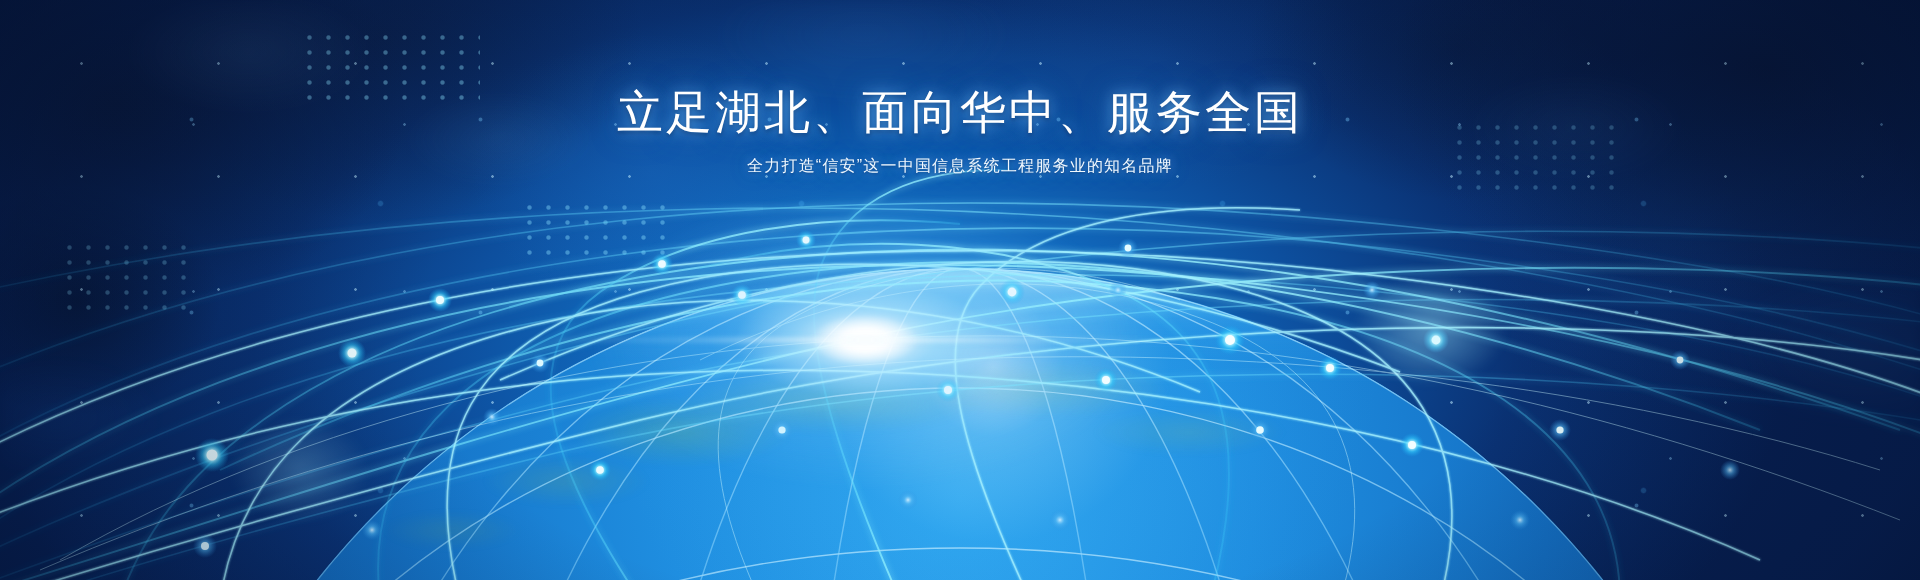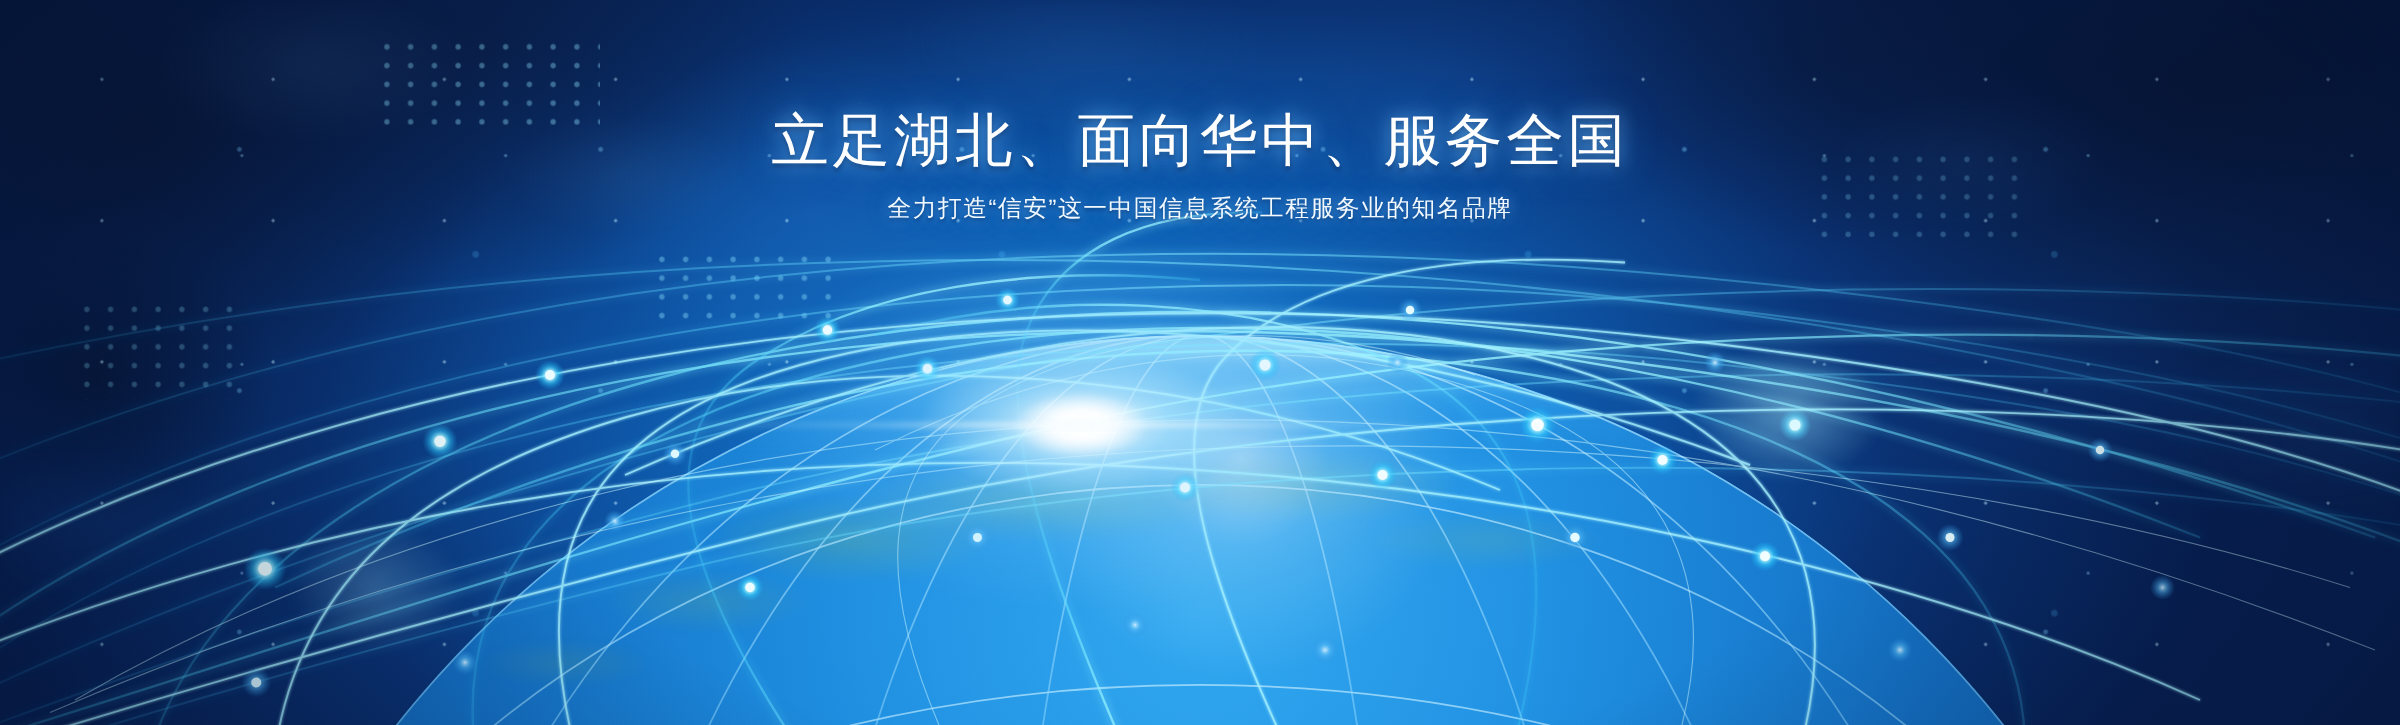--- a/index.html
+++ b/index.html
@@ -168,21 +168,21 @@
     font-weight: 400;
     letter-spacing: 3px;
     color: #ffffff;
     text-shadow:
       0 0 14px rgba(120,200,255,.75),
       0 0 30px rgba(60,150,240,.55),
       0 2px 4px rgba(0,25,70,.65);
   }
   .subline {
     margin: 16px 0 0 0;
-    font-size: 19px;
+    font-size: 16px;
     line-height: 1.3;
     font-weight: 400;
     letter-spacing: 1.2px;
     color: #f2f9ff;
     text-shadow:
       0 0 10px rgba(110,190,255,.7),
       0 0 22px rgba(50,140,235,.45),
       0 1px 3px rgba(0,25,70,.6);
   }
 

